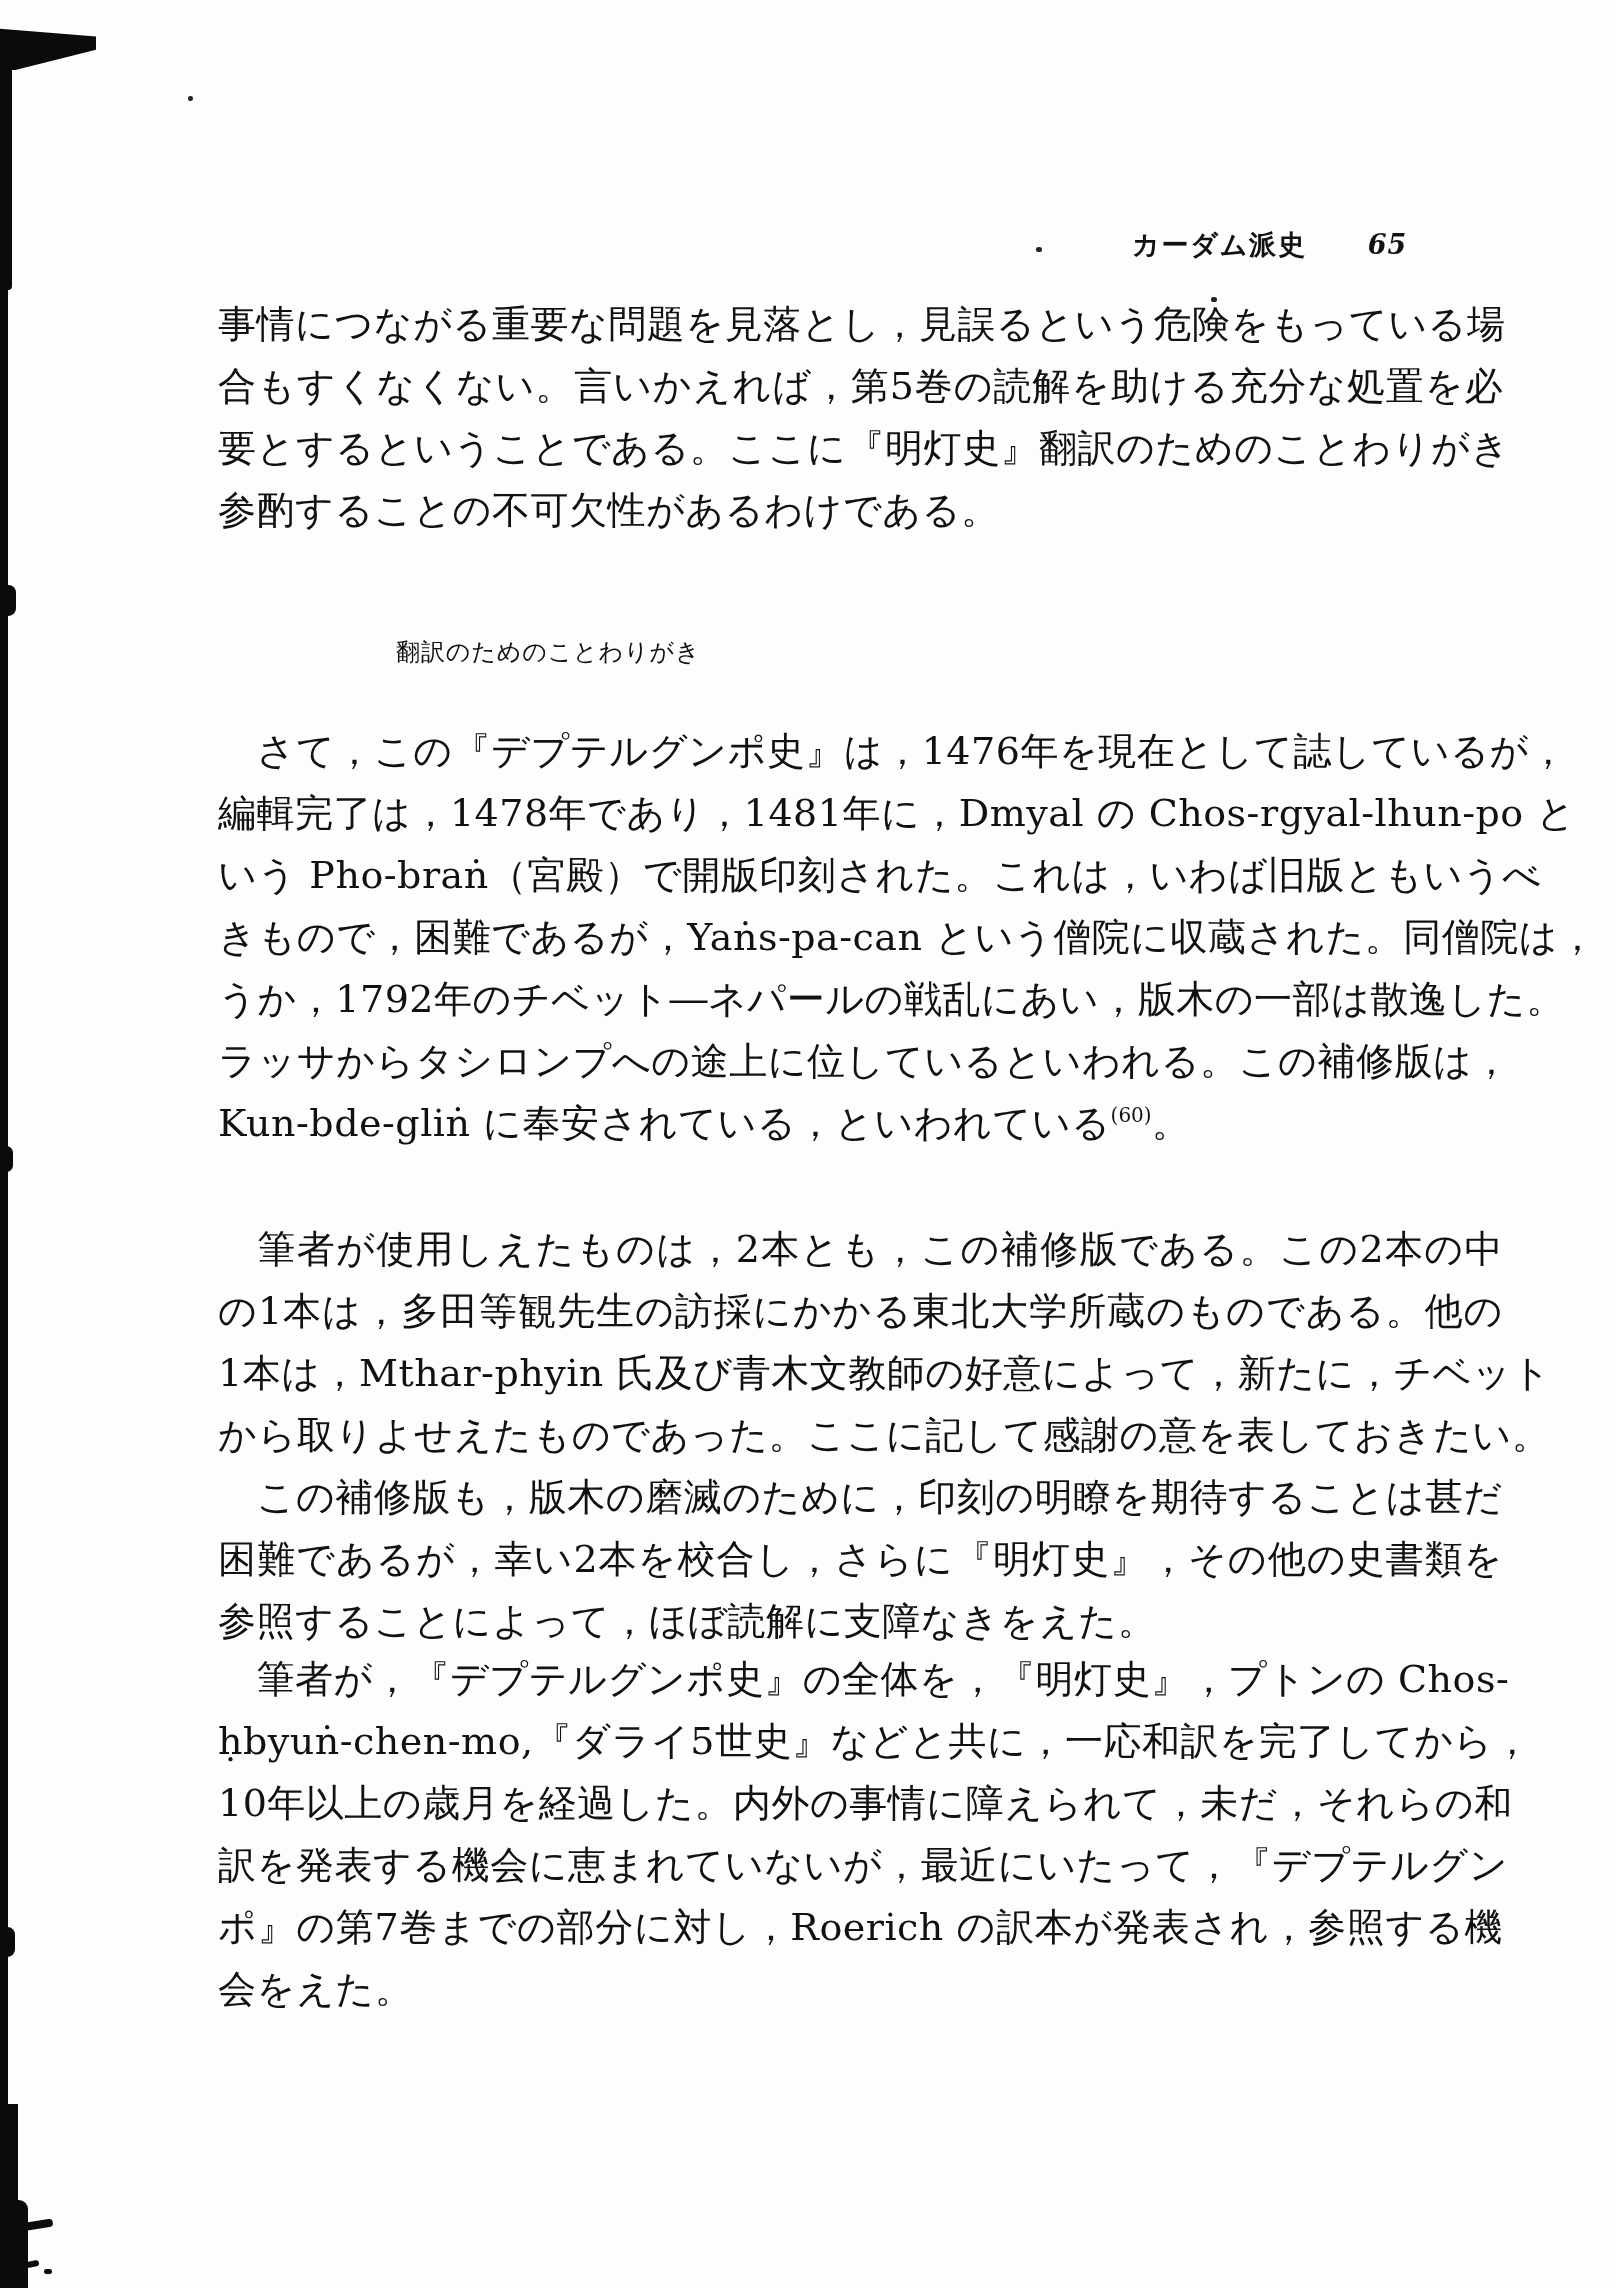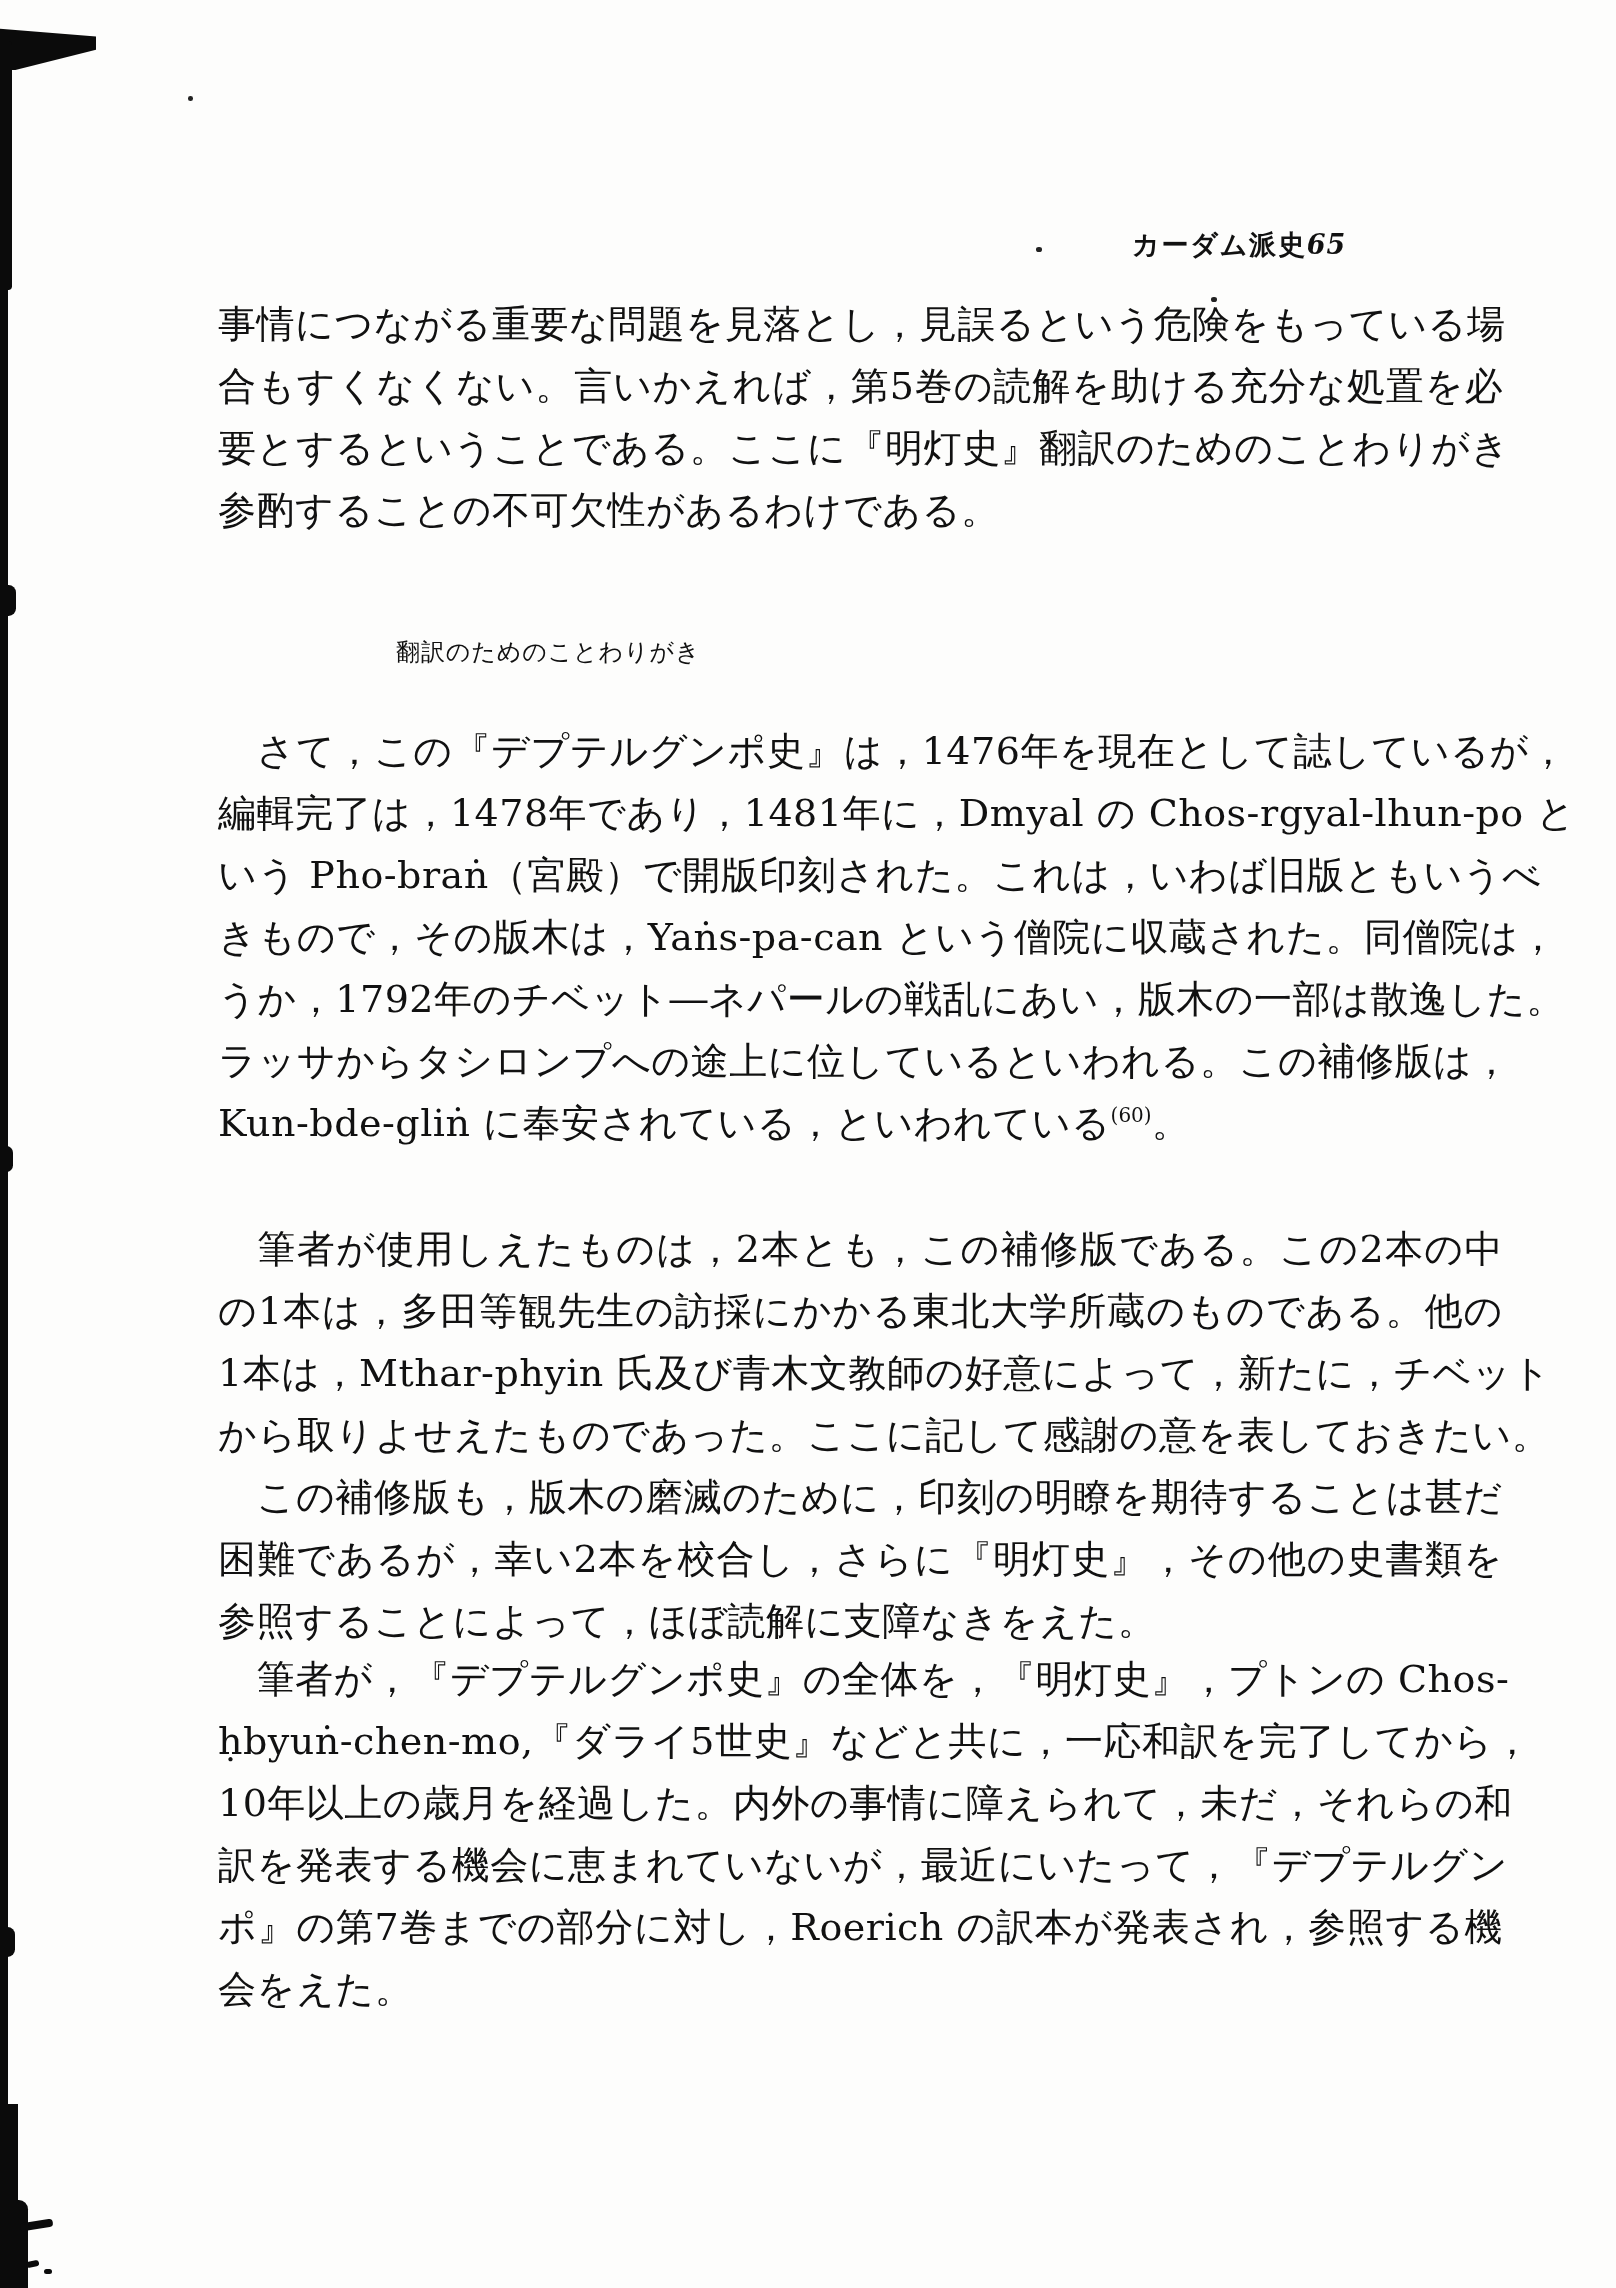--- a/index.html
+++ b/index.html
@@ -8,21 +8,21 @@
     width:1617px;height:2289px;
     margin:0 auto;
     background:#fdfdfc;
     overflow:hidden;
     font-family:"DejaVu Serif","Liberation Serif",serif;
     color:#111;
   }
   
   .running-head{
     position:absolute;left:1132px;top:227px;
-    display:flex;align-items:baseline;
+    display:flex;align-items:baseline;gap:61px;
     font-size:27px;font-weight:bold;letter-spacing:1.8px;white-space:nowrap;
   }
   .head-page{font-style:italic;letter-spacing:0.9px;}
   
   .para{
     position:absolute;left:218px;width:1285px;
     font-size:38px;letter-spacing:0.5px;
   }
   .line{
     height:62px;line-height:62px;white-space:nowrap;
@@ -86,21 +86,21 @@
     <div class="line">要とするということである。ここに『明灯史』翻訳のためのことわりがき</div>
     <div class="line short">参酌することの不可欠性があるわけである。</div>
   </section>
 
   <h2 class="section-heading">翻訳のためのことわりがき</h2>
 
   <section class="para" style="top:720px">
     <div class="line">　さて，この『デプテルグンポ史』は，1476年を現在として誌しているが，</div>
     <div class="line">編輯完了は，1478年であり，1481年に，Dmyal の Chos-rgyal-lhun-po と</div>
     <div class="line">いう Pho-braṅ（宮殿）で開版印刻された。これは，いわば旧版ともいうべ</div>
-    <div class="line">きもので，その版木は，Yaṅs-pa-can という僧院に収蔵された。同僧院は，</div>
+    <div class="line">きもので，困難であるが，Yaṅs-pa-can という僧院に収蔵された。同僧院は，</div>
     <div class="line">うか，1792年のチベット―ネパールの戦乱にあい，版木の一部は散逸した。</div>
     <div class="line">ラッサからタシロンプへの途上に位しているといわれる。この補修版は，</div>
     <div class="line short"><span>Kun-bde-gliṅ に奉安されている，といわれている</span><sup class="fn">(60)</sup><span>。</span></div>
   </section>
 
   <section class="para" style="top:1218px">
     <div class="line">　筆者が使用しえたものは，2本とも，この補修版である。この2本の中</div>
     <div class="line">の1本は，多田等観先生の訪採にかかる東北大学所蔵のものである。他の</div>
     <div class="line">1本は，Mthar-phyin 氏及び青木文教師の好意によって，新たに，チベット</div>
     <div class="line">から取りよせえたものであった。ここに記して感謝の意を表しておきたい。</div>

